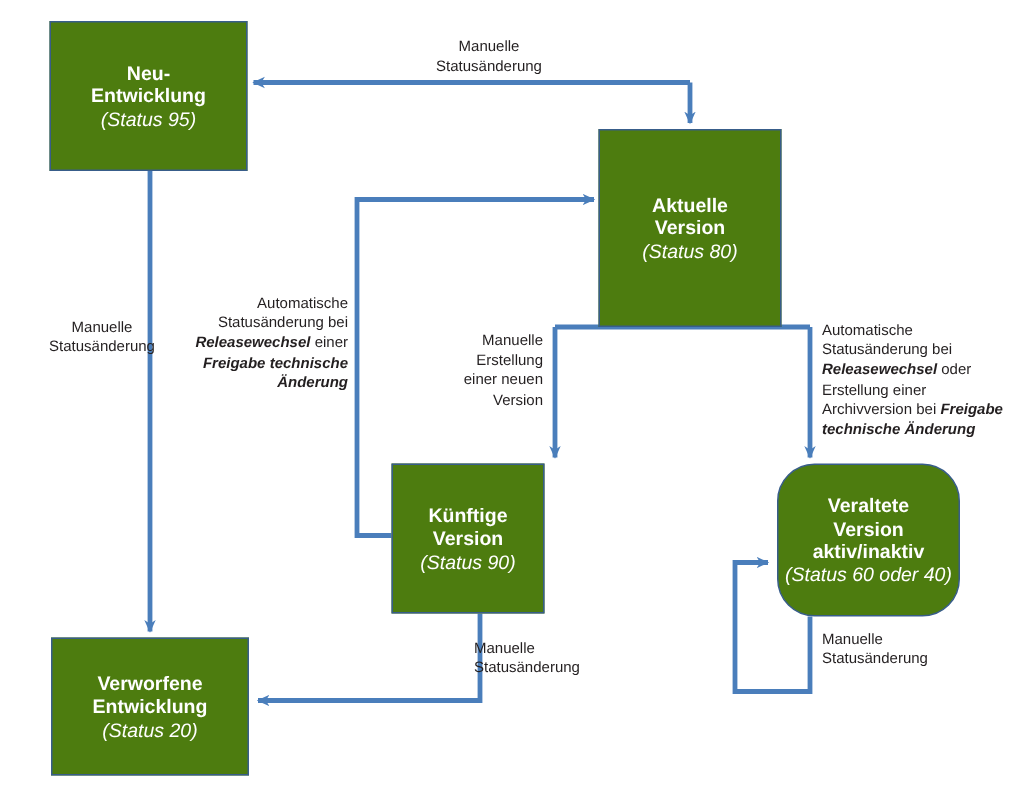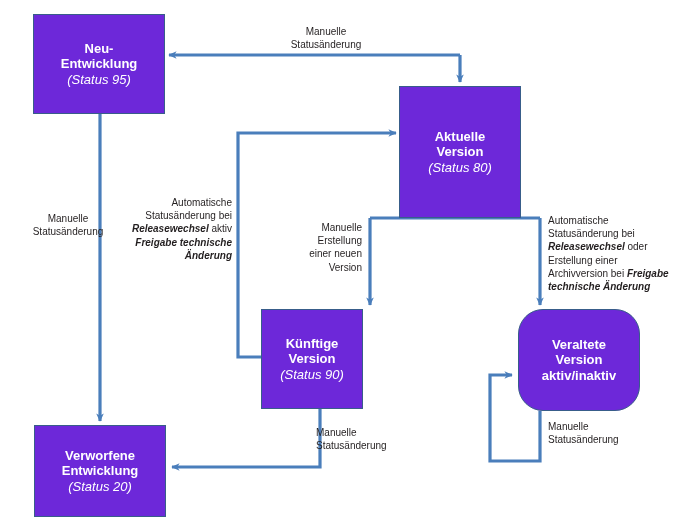--- a/index.html
+++ b/index.html
@@ -18,21 +18,21 @@
   #edges {
     position: absolute;
     left: 0;
     top: 0;
     width: 687px;
     height: 532px;
   }
   .node {
     position: absolute;
     box-sizing: border-box;
-    background: #6d28d9;
+    background: #4d7c0f;
     border: 1px solid #385d8a;
     color: #ffffff;
     display: flex;
     flex-direction: column;
     align-items: center;
     justify-content: center;
     text-align: center;
     line-height: 1.18;
     z-index: 5;
   }
@@ -106,36 +106,37 @@
   <div class="node" style="left:261px; top:309px; width:102px; height:100px;">
     <div class="t">Künftige</div>
     <div class="t">Version</div>
     <div class="s">(Status 90)</div>
   </div>
 
   <div class="node" style="left:518px; top:309px; width:122px; height:102px;border-radius:25px;">
     <div class="t">Veraltete</div>
     <div class="t">Version</div>
     <div class="t">aktiv/inaktiv</div>
+    <div class="s">(Status 60 oder 40)</div>
   </div>
 
   <div class="node" style="left:34px; top:425px; width:132px; height:92px;">
     <div class="t">Verworfene</div>
     <div class="t">Entwicklung</div>
     <div class="s">(Status 20)</div>
   </div>
 
   <div class="elabel ta-c" style="left:256px; top:25px; width:140px;">Manuelle
 Statusänderung</div>
 
   <div class="elabel ta-c" style="left:12px; top:212px; width:112px;">Manuelle
 Statusänderung</div>
 
   <div class="elabel ta-r" style="left:118px; top:196px; width:114px;"><span>Automatische
-Statusänderung bei </span><span class="it">Releasewechsel</span><span> aktiv
+Statusänderung bei </span><span class="it">Releasewechsel</span><span> einer
 </span><span class="it">Freigabe technische Änderung</span></div>
 
   <div class="elabel ta-r" style="left:286px; top:221px; width:76px;">Manuelle
 Erstellung
 einer neuen
 Version</div>
 
   <div class="elabel ta-l" style="left:548px; top:214px; width:136px;"><span>Automatische
 Statusänderung bei
 </span><span class="it">Releasewechsel</span><span> oder

